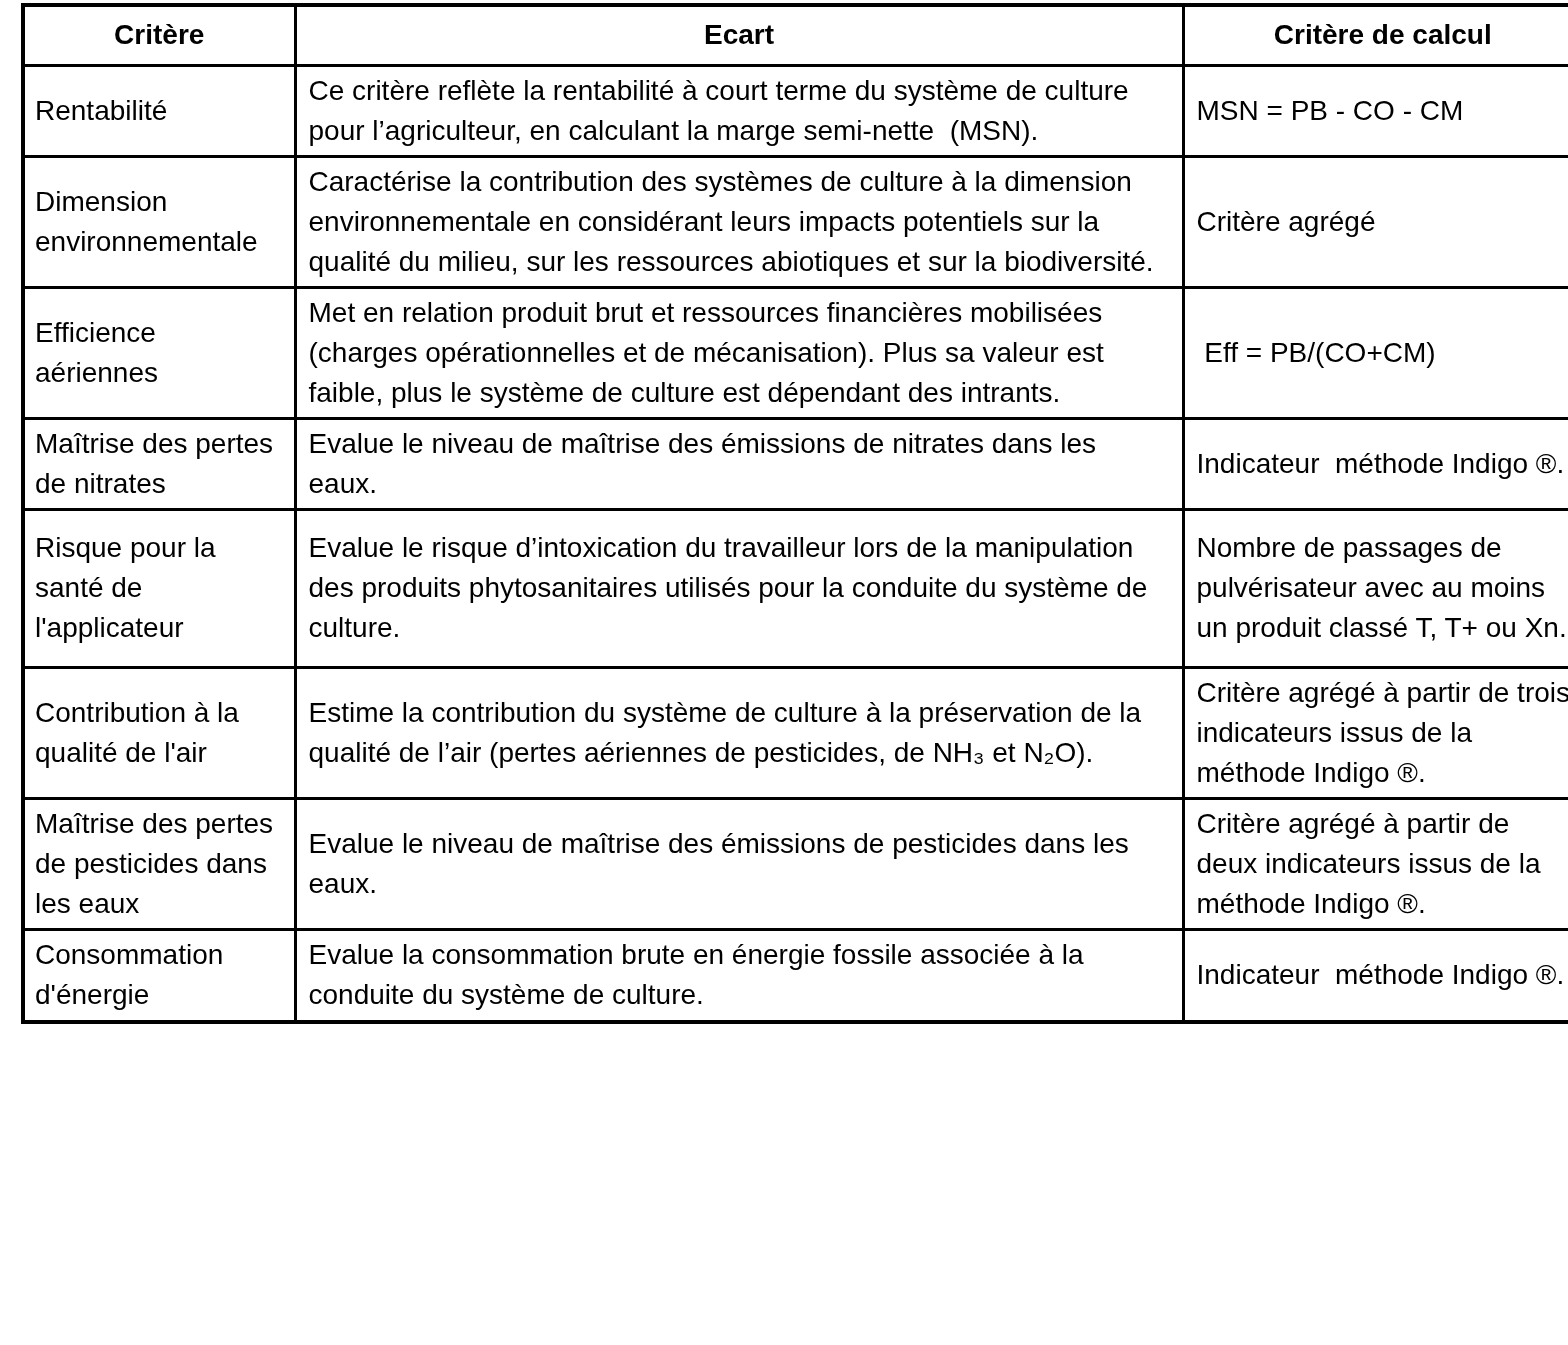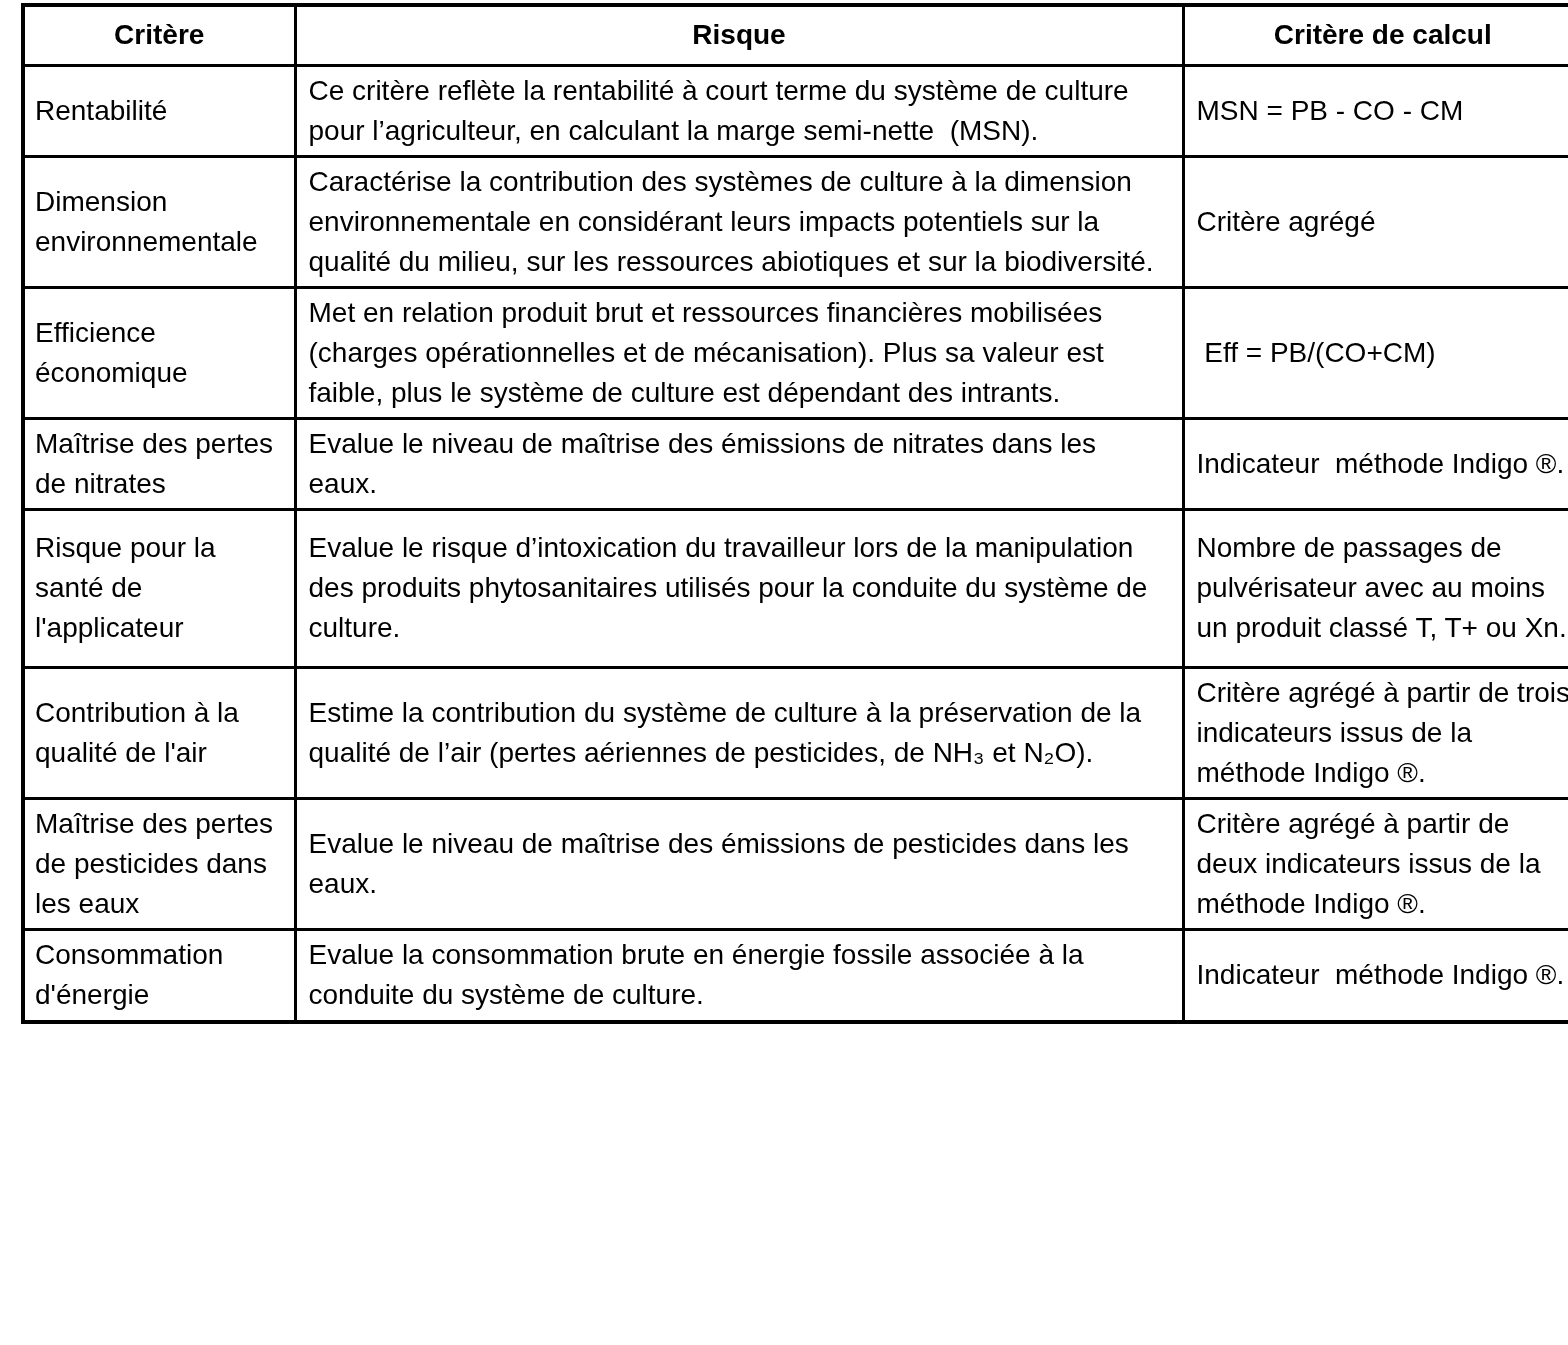--- a/index.html
+++ b/index.html
@@ -57,37 +57,37 @@
 <div class="page">
   <table class="criteria">
     <colgroup>
       <col class="c1">
         <col class="c2">
         <col class="c3">
     </colgroup>
     <thead>
       <tr style="height:60px">
         <th>Critère</th>
-        <th>Risque</th>
+        <th>Ecart</th>
         <th>Critère de calcul</th>
       </tr>
     </thead>
     <tbody>
       <tr style="height:90px">
         <td class="critere">Rentabilité</td>
         <td class="objet">Ce critère reflète la rentabilité à court terme du système de culture pour l’agriculteur, en calculant la marge semi-nette  (MSN).</td>
         <td class="methode">MSN = PB - CO - CM</td>
       </tr>
       <tr style="height:130px">
         <td class="critere">Dimension environnementale</td>
         <td class="objet">Caractérise la contribution des systèmes de culture à la dimension environnementale en considérant leurs impacts potentiels sur la qualité du milieu, sur les ressources abiotiques et sur la biodiversité.</td>
         <td class="methode">Critère agrégé</td>
       </tr>
       <tr style="height:130px">
-        <td class="critere">Efficience économique</td>
+        <td class="critere">Efficience aériennes</td>
         <td class="objet">Met en relation produit brut et ressources financières mobilisées (charges opérationnelles et de mécanisation). Plus sa valeur est faible, plus le système de culture est dépendant des intrants.</td>
         <td class="methode"> Eff = PB/(CO+CM)</td>
       </tr>
       <tr style="height:90px">
         <td class="critere">Maîtrise des pertes de nitrates</td>
         <td class="objet">Evalue le niveau de maîtrise des émissions de nitrates dans les eaux.</td>
         <td class="methode">Indicateur  méthode Indigo ®.</td>
       </tr>
       <tr style="height:158px">
         <td class="critere">Risque pour la santé de l'applicateur</td>

